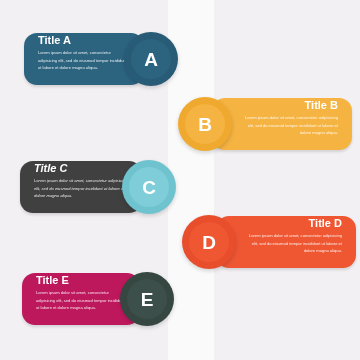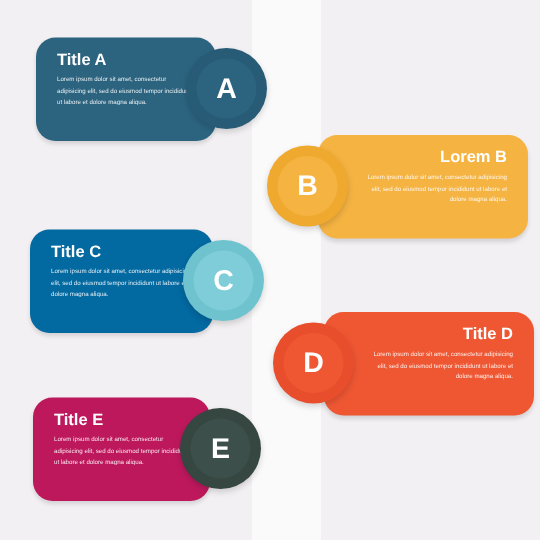--- a/index.html
+++ b/index.html
@@ -35,21 +35,21 @@
   .row {
     position: absolute;
     display: flex;
     align-items: center;
     height: 58px;
   }
 
   
   .bar {
     position: relative;
-    height: 69px;
+    height: 52px;
     border-radius: 13px;
     box-sizing: border-box;
     padding: 8px 14px 20px 14px;
     display: flex;
     flex-direction: column;
     justify-content: center;
     box-shadow: 0 2px 3px rgba(0,0,0,0.13);
   }
 
   .title {
@@ -118,31 +118,31 @@
         <div class="body-text">Lorem ipsum dolor sit amet, consectetur adipisicing elit, sed do eiusmod tempor incididunt ut labore et dolore magna aliqua.</div>
       </div>
       <div class="badge" style="background: rgb(40, 91, 117);">
         <div class="badge-inner" style="background: rgb(44, 100, 128);">
           <div class="badge-letter">A</div>
         </div>
       </div>
     </div>
     <div class="row right" style="top: 95px; left: 178px;">
       <div class="bar" style="width: 140px; background: rgb(245, 179, 66);">
-        <div class="title">Lorem B</div>
+        <div class="title">Title B</div>
         <div class="body-text">Lorem ipsum dolor sit amet, consectetur adipisicing elit, sed do eiusmod tempor incididunt ut labore et dolore magna aliqua.</div>
       </div>
       <div class="badge" style="background: rgb(239, 169, 47);">
         <div class="badge-inner" style="background: rgb(245, 179, 66);">
           <div class="badge-letter">B</div>
         </div>
       </div>
     </div>
     <div class="row left" style="top: 158px; left: 20px;">
-      <div class="bar" style="width: 122px; background: #0369a1;">
+      <div class="bar" style="width: 122px; background: #404040; font-style: italic;">
         <div class="title">Title C</div>
         <div class="body-text">Lorem ipsum dolor sit amet, consectetur adipisicing elit, sed do eiusmod tempor incididunt ut labore et dolore magna aliqua.</div>
       </div>
       <div class="badge" style="background: rgb(111, 195, 207);">
         <div class="badge-inner" style="background: rgb(127, 205, 216);">
           <div class="badge-letter">C</div>
         </div>
       </div>
     </div>
     <div class="row right" style="top: 213px; left: 182px;">

